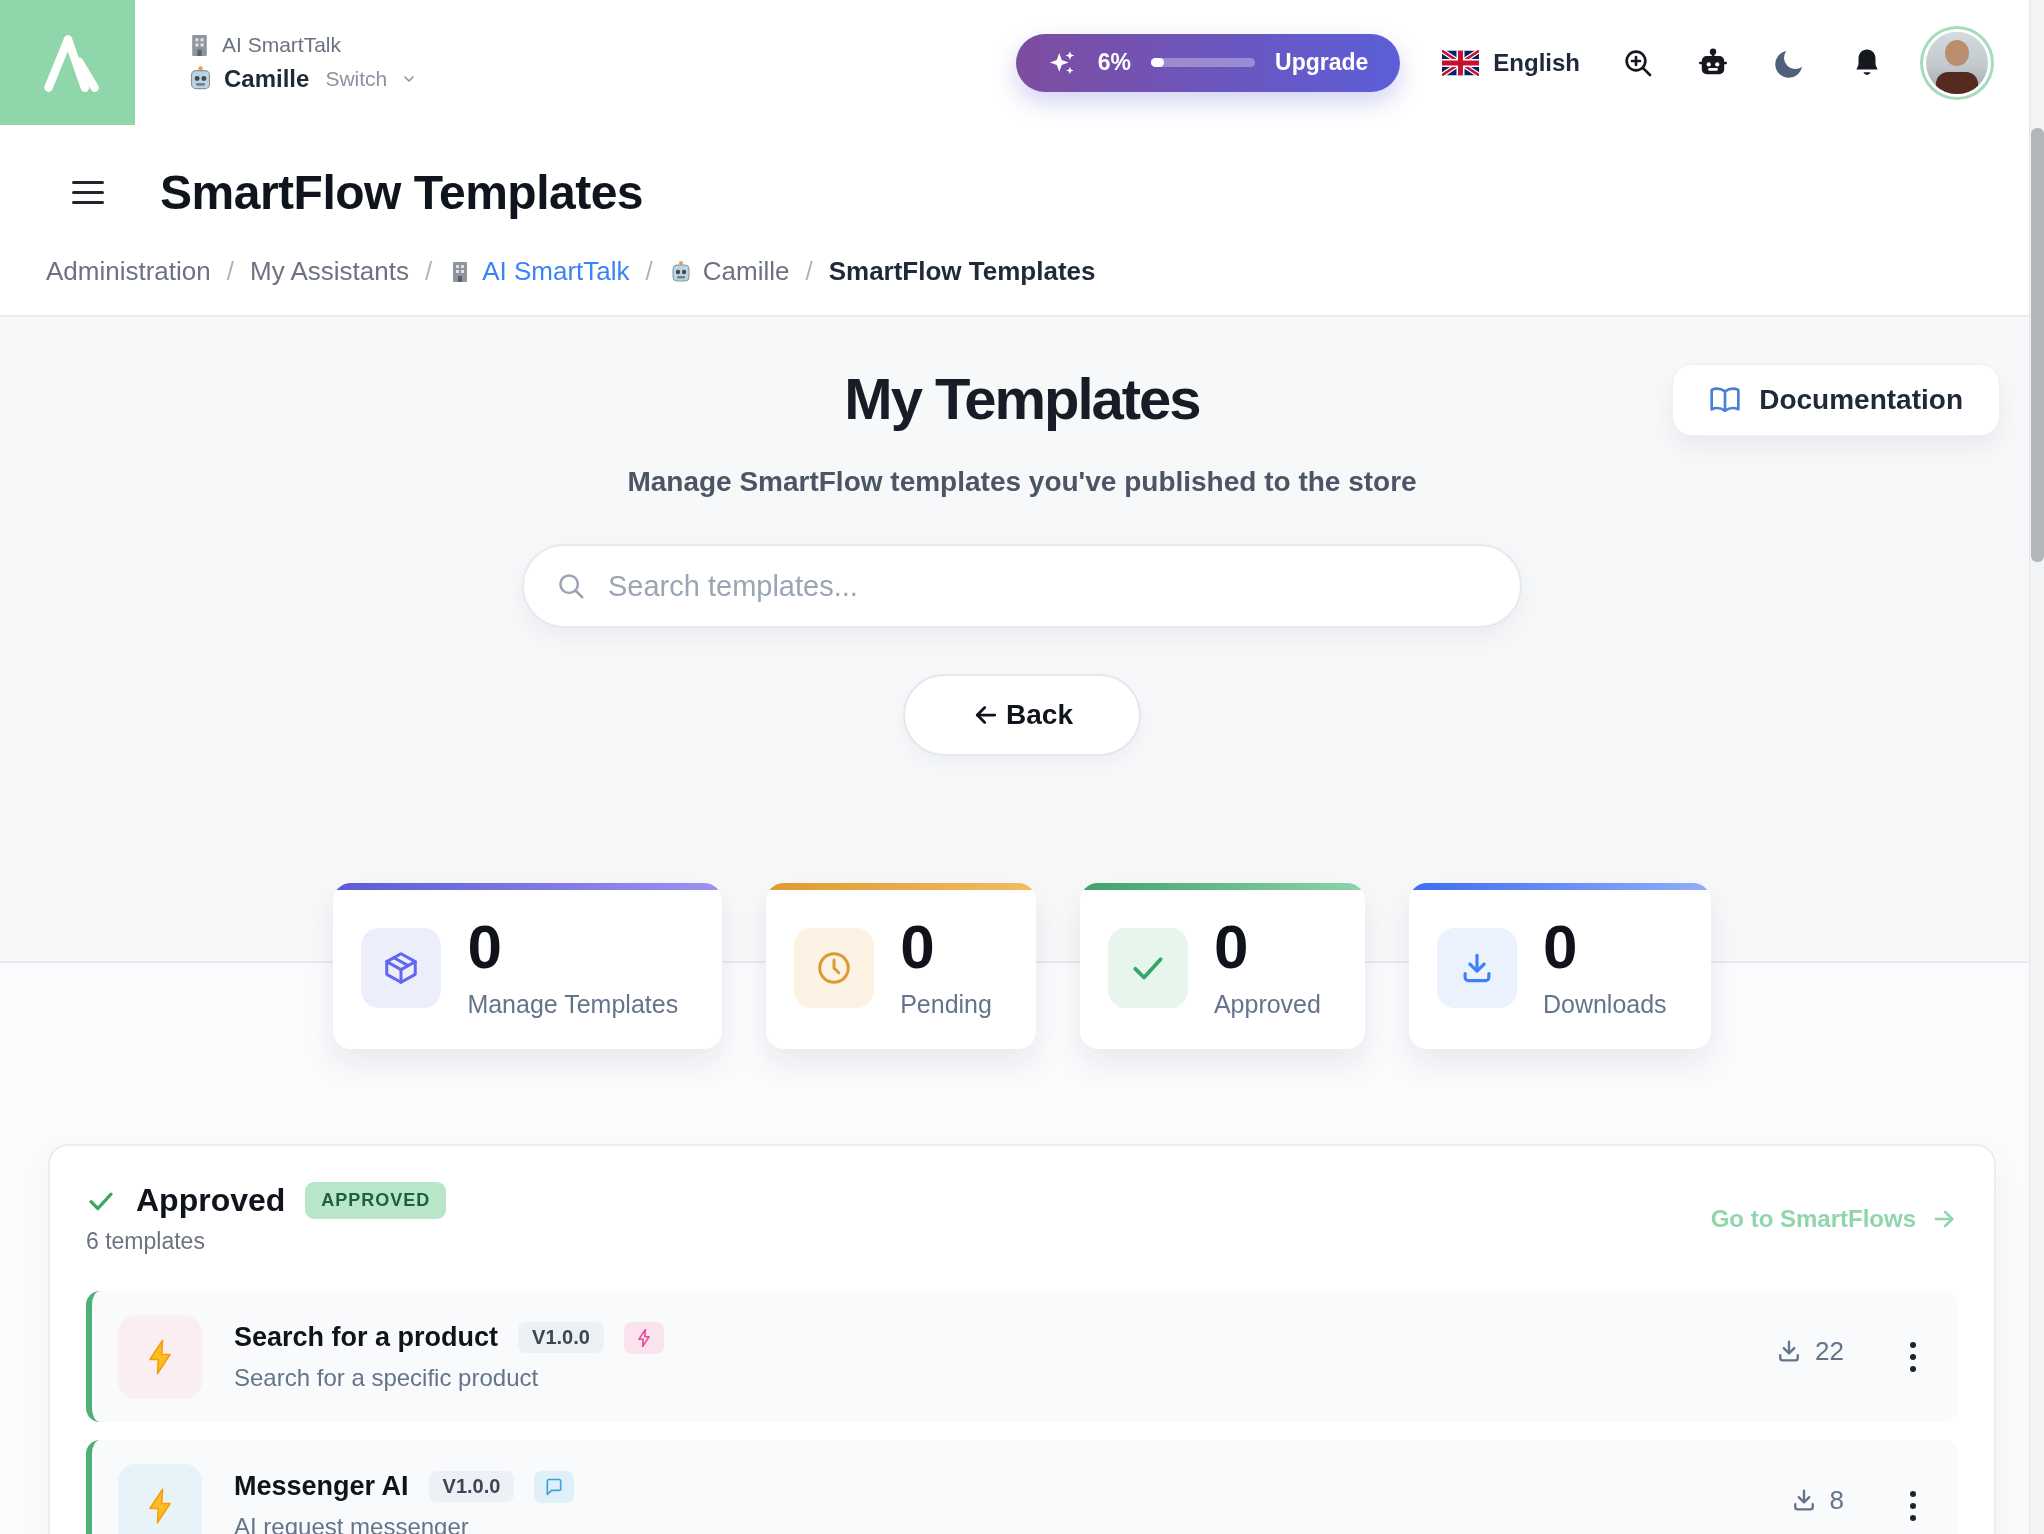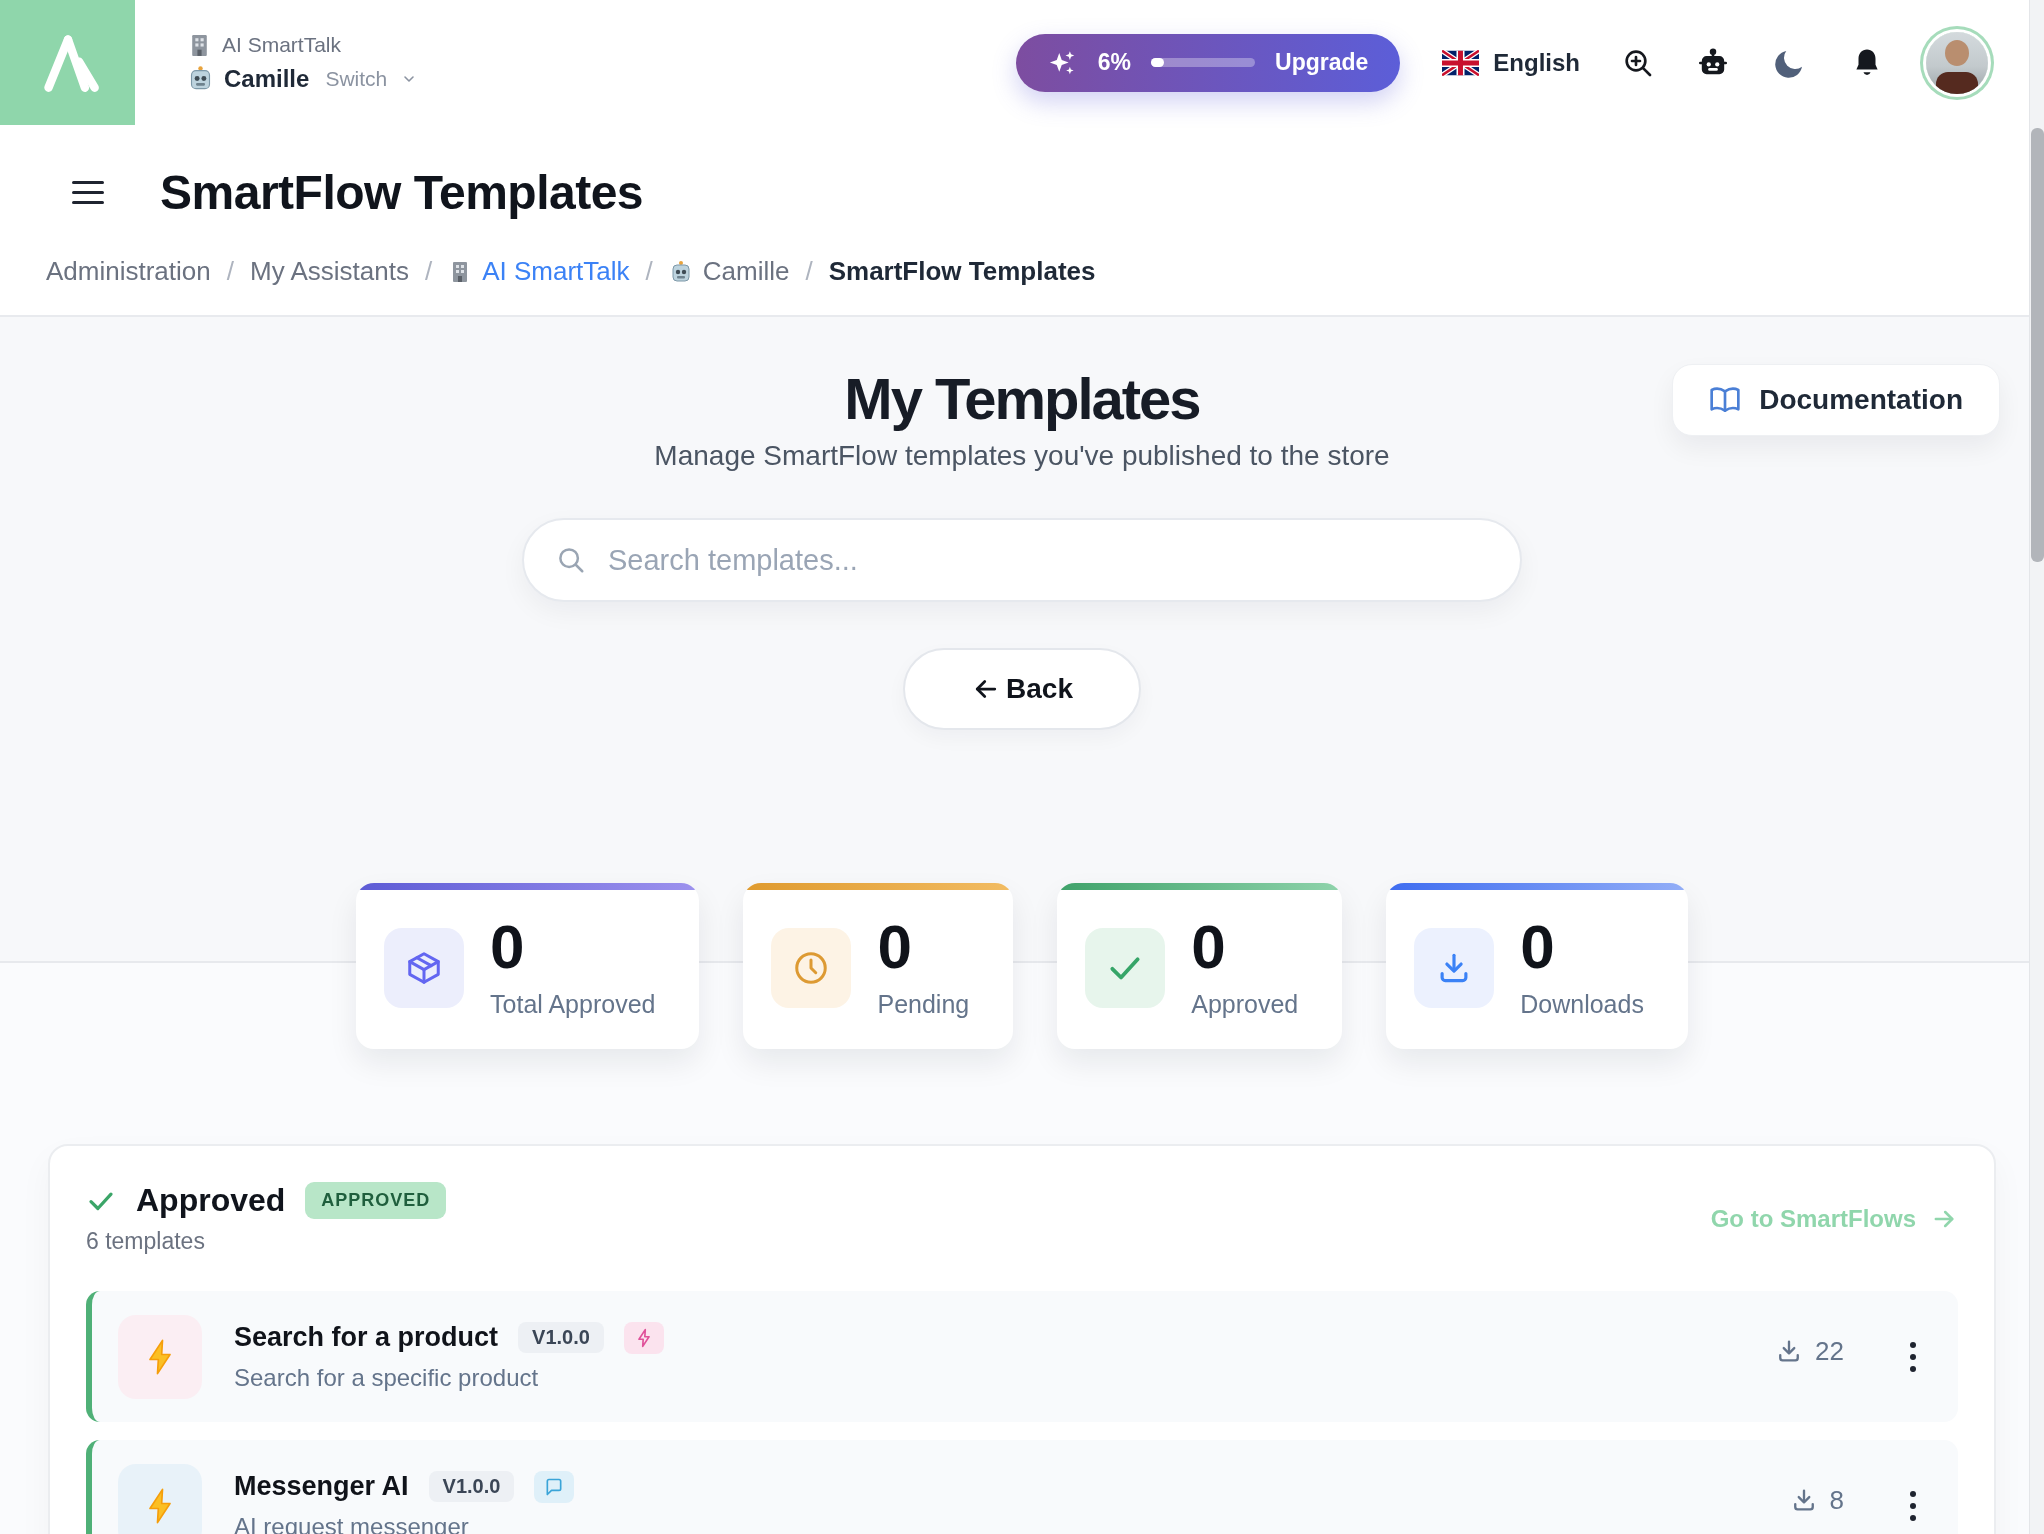--- a/index.html
+++ b/index.html
@@ -45,21 +45,21 @@
   .crumb{ display:flex; align-items:center; gap:10px; cursor:pointer;text-align:right; }
   .crumb.link{ color:#3b82f6; }
   .crumb.current{ color:#1f2937; font-weight:600; cursor:default; }
   
   .hero{ position:relative; height:646px; background:#f7f8fa; border-bottom:2px solid #e7e9ed; }
   .doc-btn{ position:absolute; top:47px; right:44px; display:flex; align-items:center; gap:18px;
     height:72px; padding:0 36px; border-radius:20px; background:#ffffff; border:1px solid #eef0f3;
     font-size:28px; font-weight:600; color:#1f2937; cursor:pointer; box-shadow:0 12px 26px rgba(15,23,42,.06);
     font-family:"Liberation Sans",sans-serif;}
   .hero-title{ padding-top:48px; text-align:center; font-size:58px; font-weight:800; letter-spacing:-2px; color:#171c26; }
-  .hero-sub{ margin-top:8px; text-align:center; font-size:28px; color:#4b5563; }
+  .hero-sub{ margin-top:34px; text-align:center; font-size:28px; color:#4b5563;font-weight:bold; }
   .searchbar{ margin:46px auto 0; width:1000px; height:84px; border-radius:42px; background:#ffffff;
     border:2px solid #e6e9ee; display:flex; align-items:center; padding:0 32px; gap:22px;
     box-shadow:0 10px 26px rgba(15,23,42,.05);}
   .searchbar input{ flex:1; border:none; outline:none; font-size:29px; color:#1f2937; background:transparent;
     font-family:"Liberation Sans",sans-serif;}
   .searchbar input::placeholder{ color:#9aa5b5; }
   .back-btn{ margin:46px auto 0; display:flex; align-items:center; justify-content:center; gap:5px;
     width:238px; height:82px; border-radius:41px; background:#ffffff; border:2px solid #e4e7ec;
     font-size:28px; font-weight:600; color:#10141c; cursor:pointer; box-shadow:0 8px 20px rgba(15,23,42,.04);
     font-family:"Liberation Sans",sans-serif;}
@@ -283,21 +283,21 @@
           <div class="stat-tile" style="background:#eceefc">
             <svg width="38" height="38" viewBox="0 0 24 24" fill="none" stroke="#6366f1" stroke-width="1.9" stroke-linecap="round" stroke-linejoin="round">
               <path d="M21 8 L12 3 L3 8 v8 l9 5 9-5 Z"></path>
                 <path d="M3 8 l9 5 9-5"></path>
                 <path d="M12 13 v8"></path>
                 <path d="M7.5 5.5 l9 5"></path>
             </svg>
           </div>
           <div class="stat-col">
             <span class="stat-value">0</span>
-            <span class="stat-label">Total Approved</span>
+            <span class="stat-label">Manage Templates</span>
           </div>
         </div>
       </div>
 
       <div class="stat-card">
         <div class="stat-bar" style="background:linear-gradient(90deg,#df9a2e,#f2bc63)"></div>
         <div class="stat-body">
           <div class="stat-tile" style="background:#fdf3e5">
             <svg width="38" height="38" viewBox="0 0 24 24" fill="none" stroke="#dd9a33" stroke-width="1.9" stroke-linecap="round" stroke-linejoin="round">
               <circle cx="12" cy="12" r="9"></circle>

